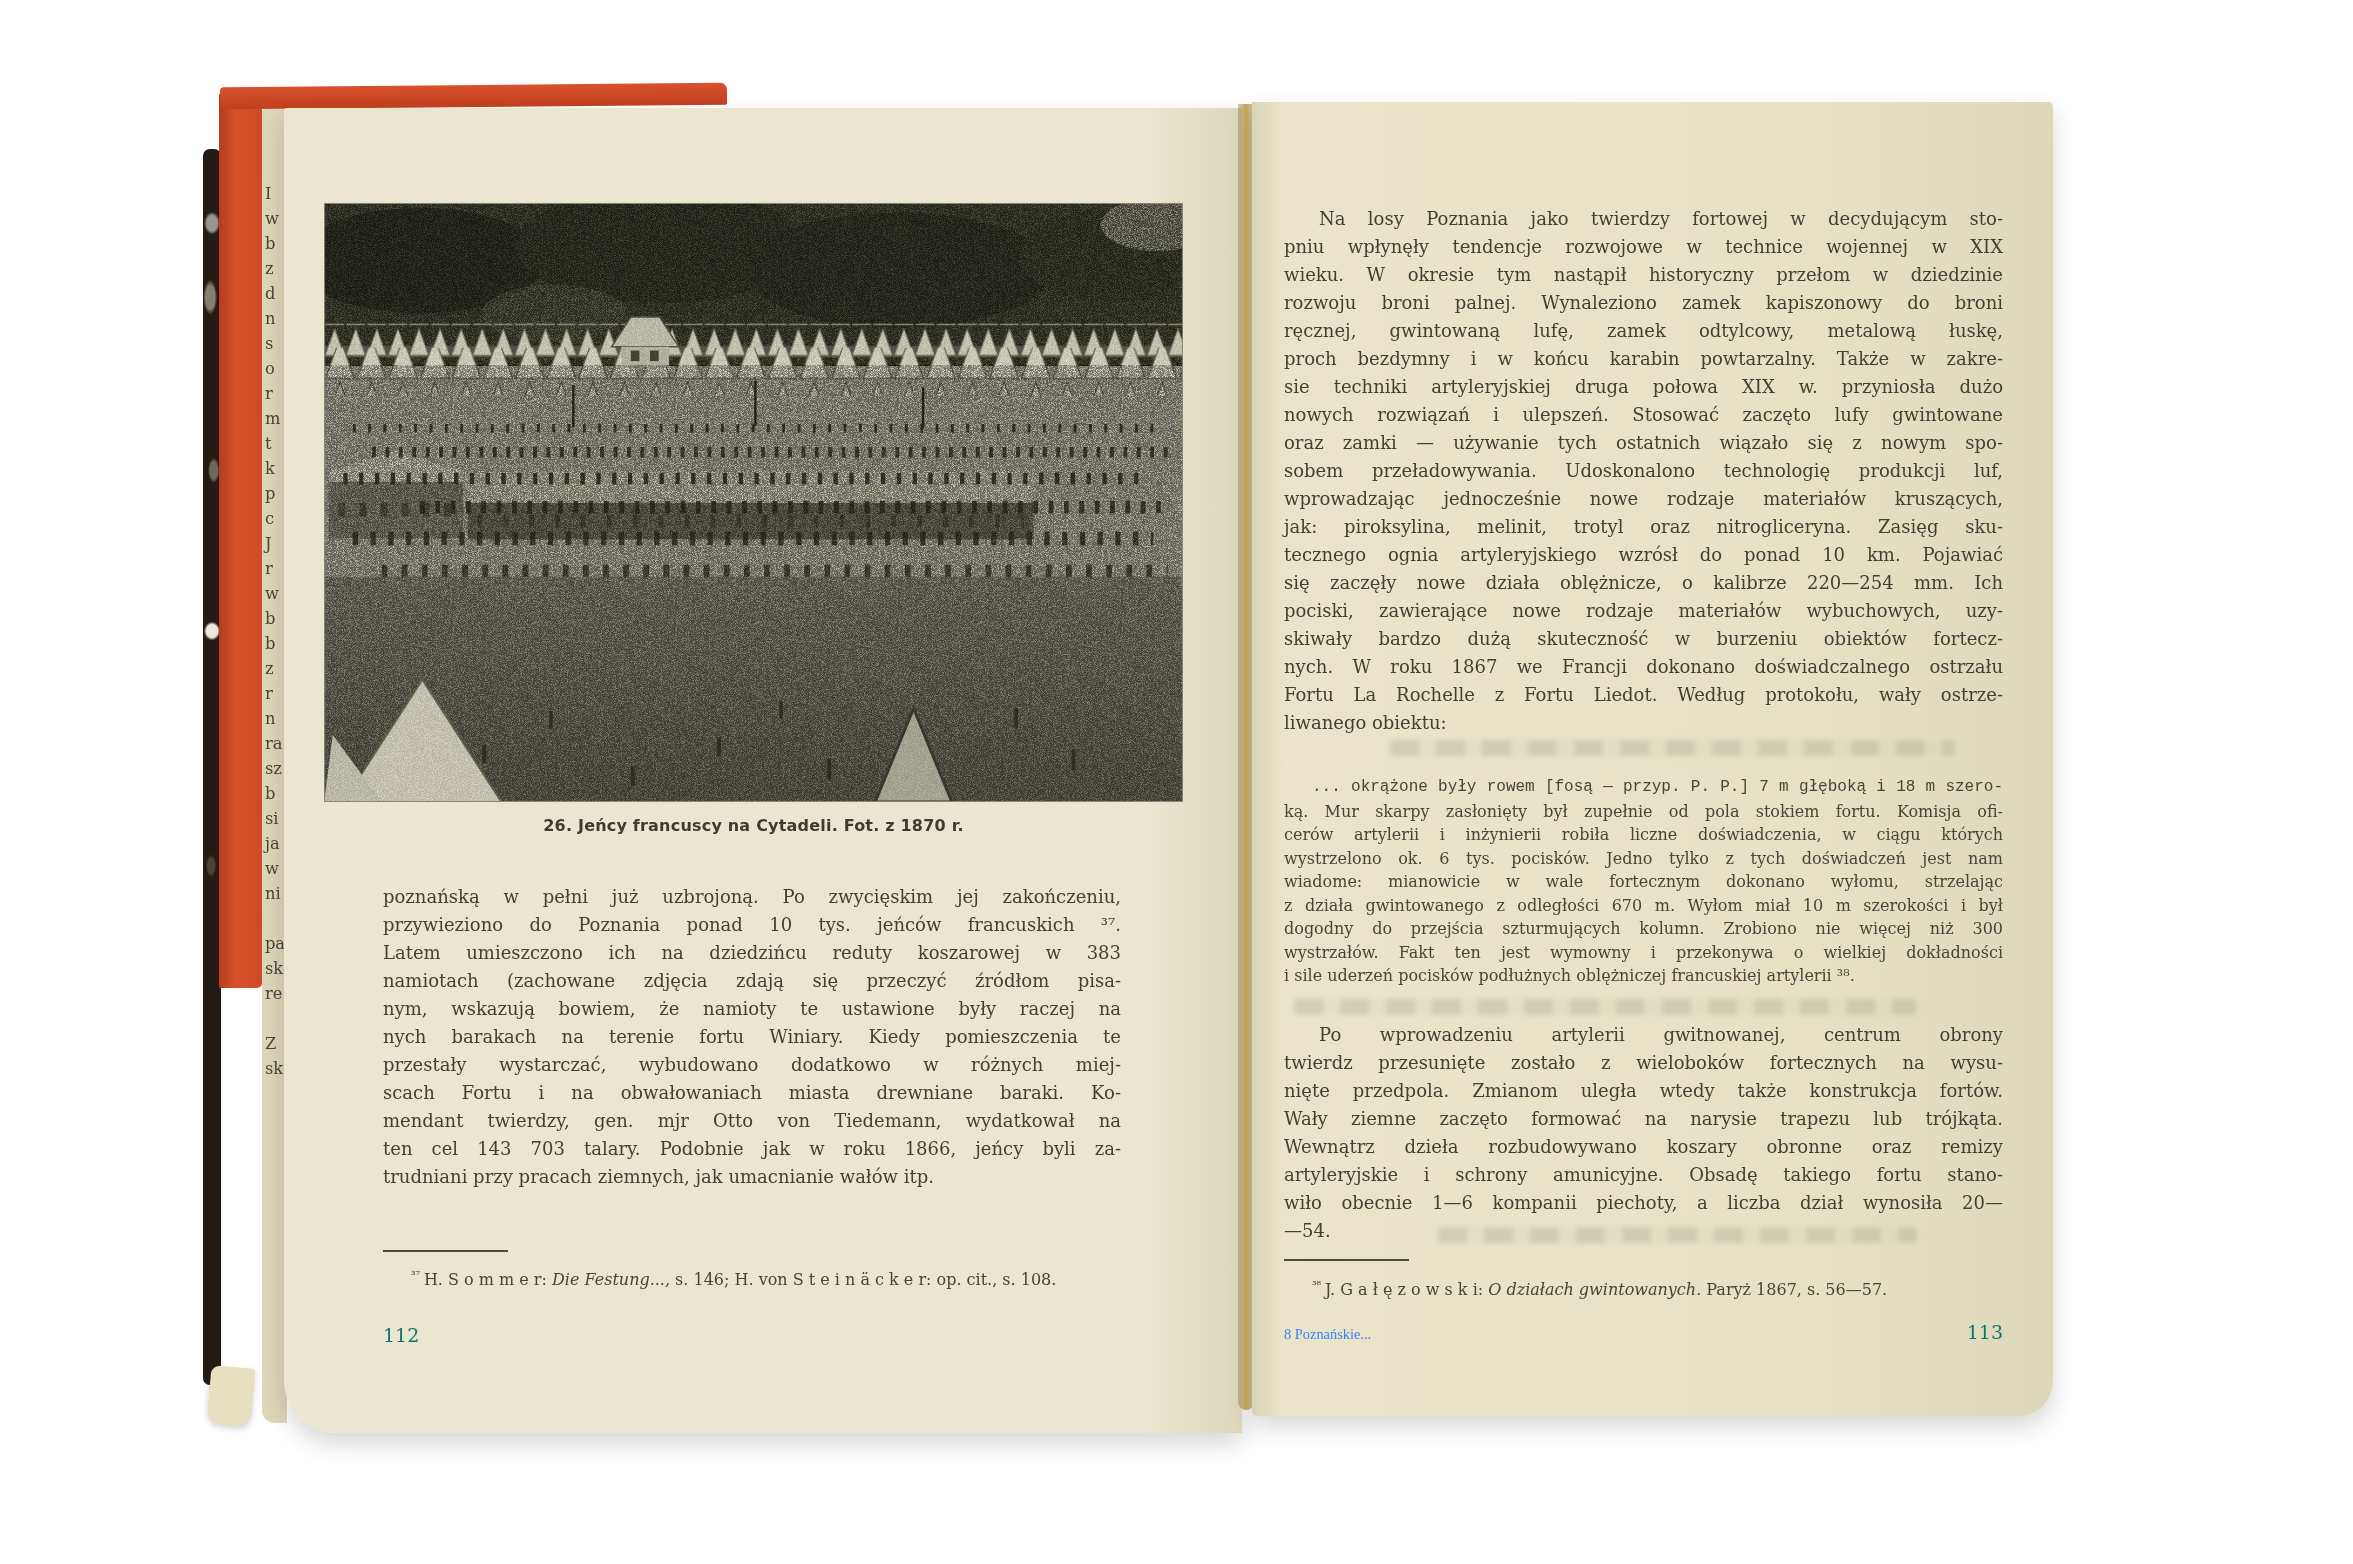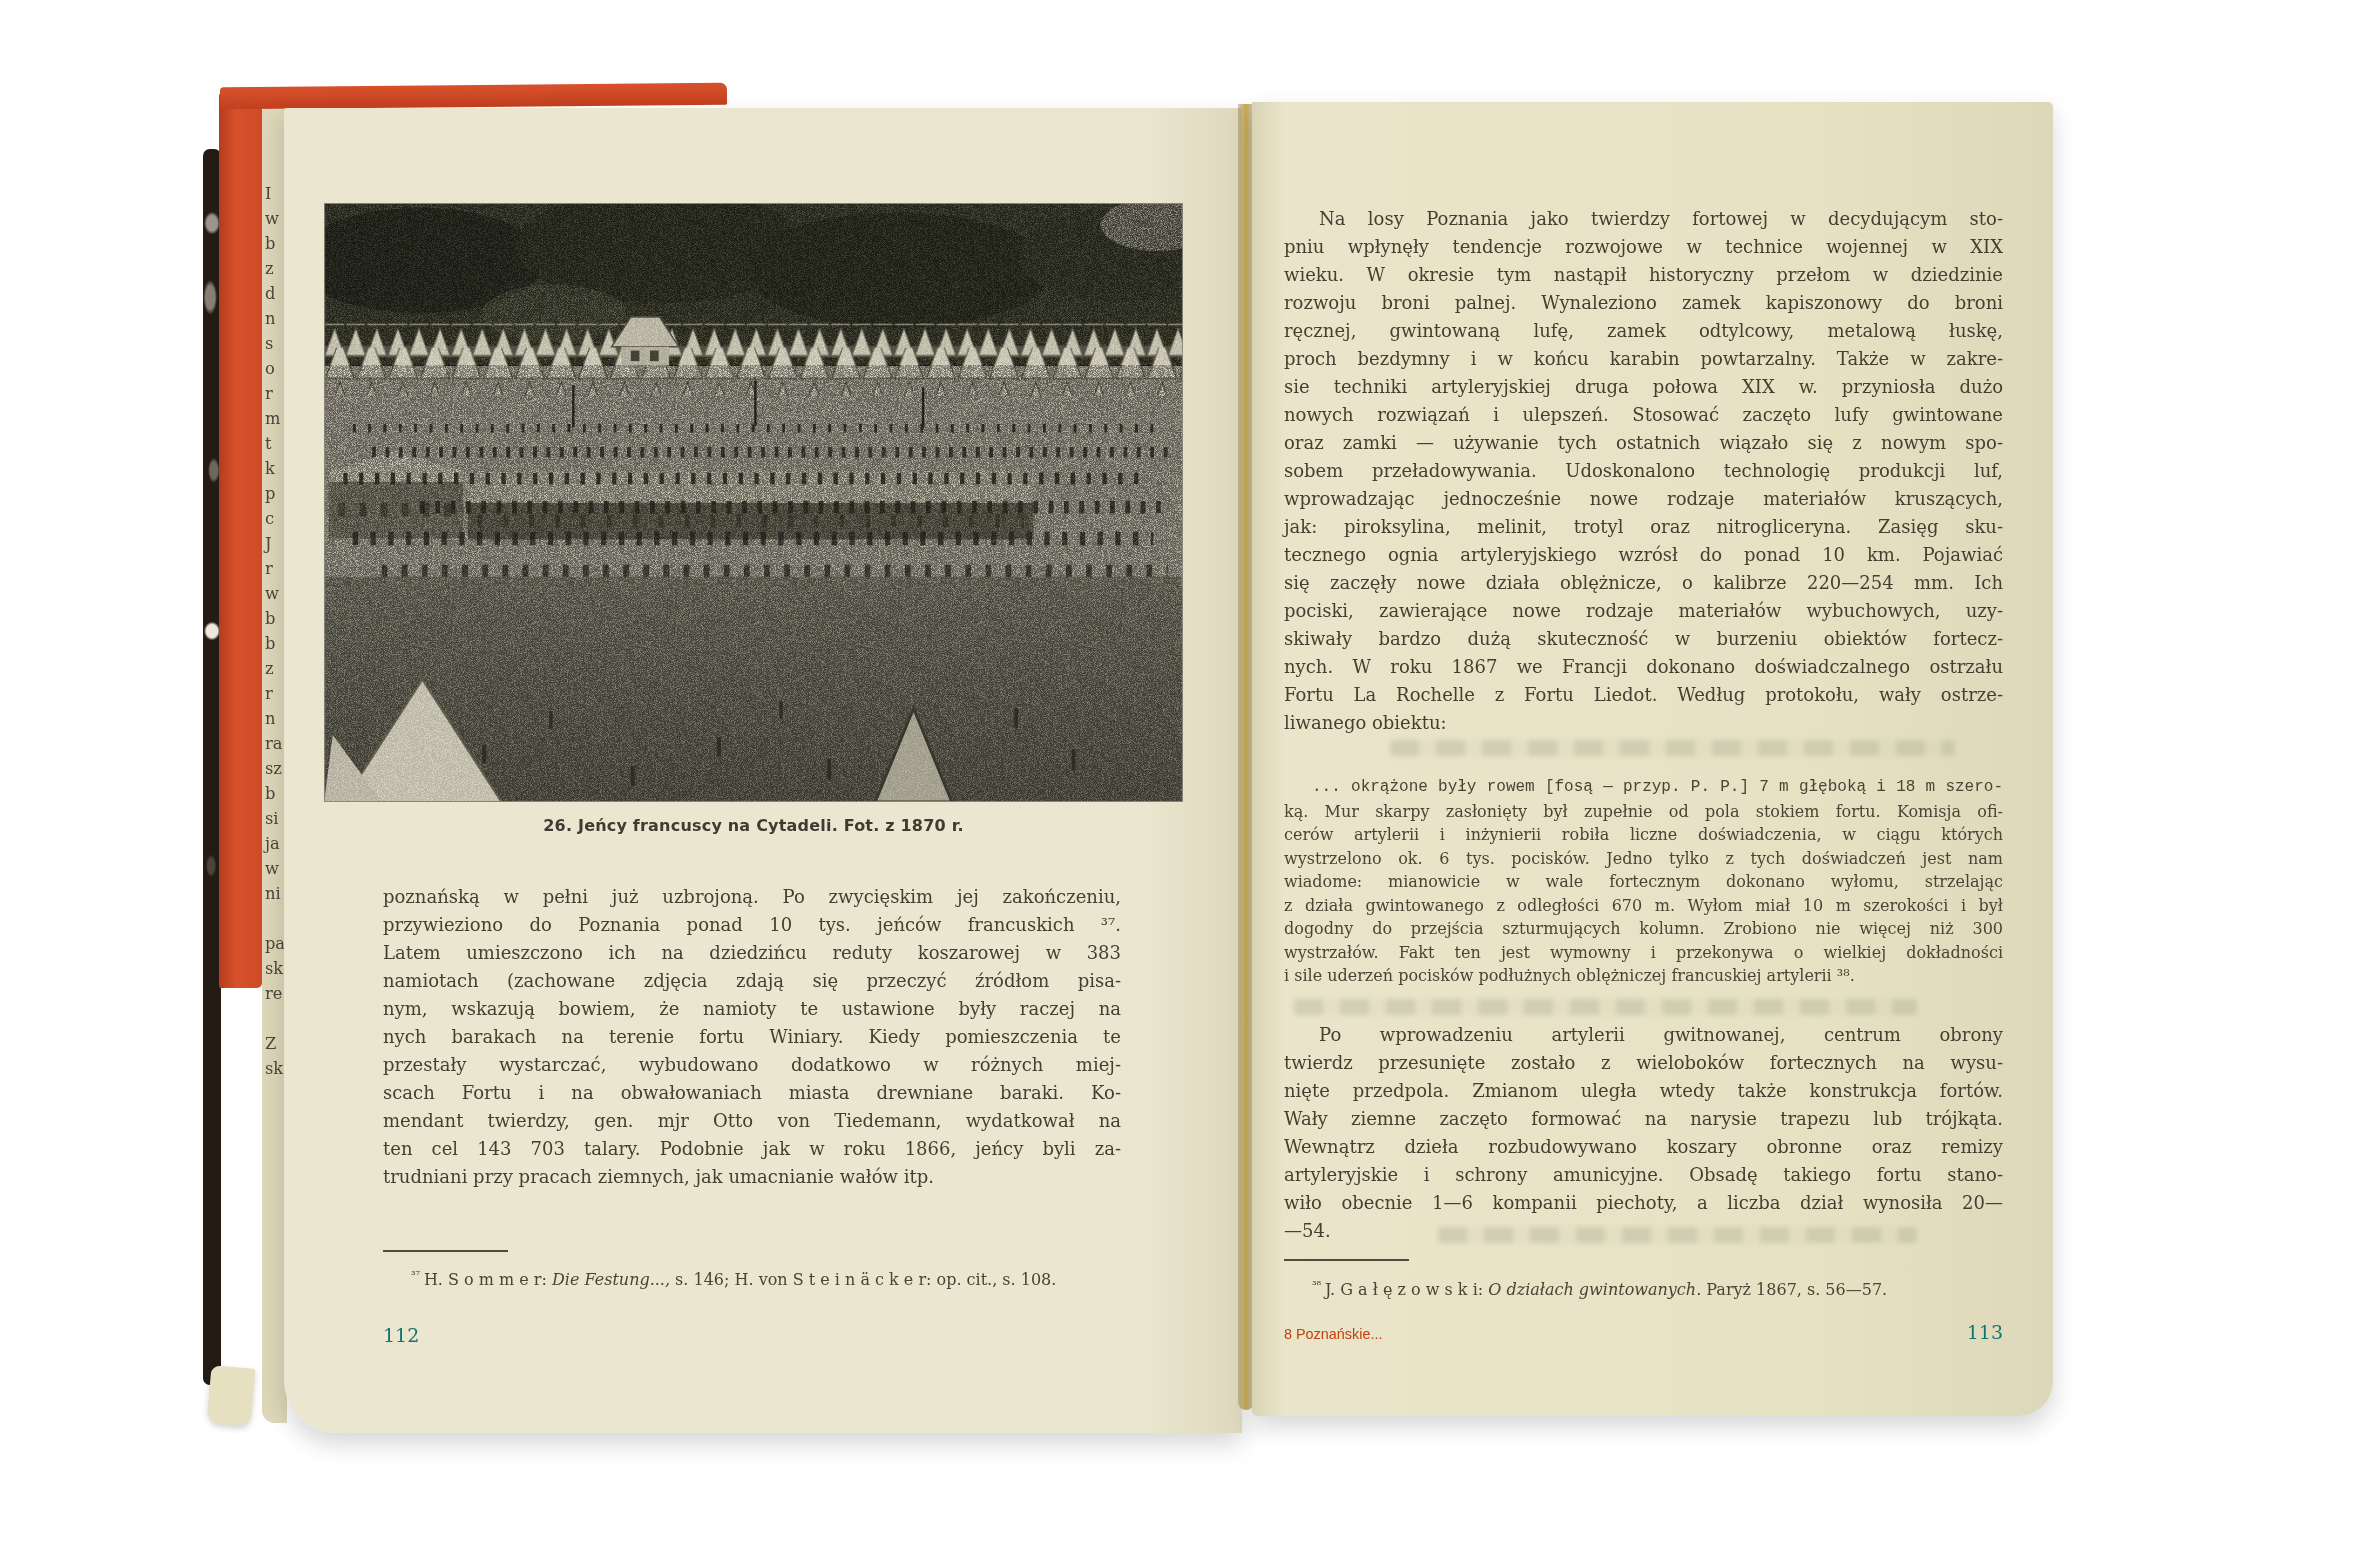--- a/index.html
+++ b/index.html
@@ -42,21 +42,21 @@
   .body{color:#453f31;font-size:18px;line-height:28px;}
   .quote{font-size:16px;line-height:23.5px;color:#4a4436;}
   .para1 .tline:first-child,.para2 .tline:first-child{text-indent:35px;}
   .quote .tline:first-child{text-indent:28px;font-family:Liberation Mono, monospace;}
   .caption{font-family:"DejaVu Sans",sans-serif;font-weight:bold;font-size:16px;color:#3f3b33;
            text-align:center;letter-spacing:0.2px;}
   .footrule{height:1.9px;background:#514b3d;}
   .footnote{font-size:16px;line-height:22px;color:#4a4436;text-indent:28px;text-align:justify;}
   .footnote sup{font-size:11.5px;}
   .pagenum{font-size:19px;color:#0f766e;}
-  .sig{font-family:Liberation Sans, sans-serif;font-size:14.4px;color:#c2410c;}
+  .sig{font-family:Liberation Serif, serif;font-size:14.4px;color:#3b82f6;}
   .ghost{background:repeating-linear-gradient(90deg,rgba(110,125,95,.20) 0 29px,rgba(110,125,95,.04) 29px 46px);
          filter:blur(2.9px);border-radius:3.8px;height:16.3px;}
 </style>
 </head>
 <body>
 
 <div class="abs" style="inset:0;">
 
   <div class="abs spine"></div>
   <div class="abs cover-v"></div>

